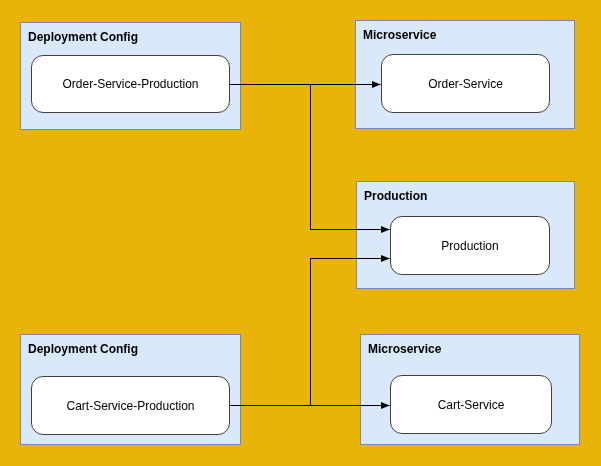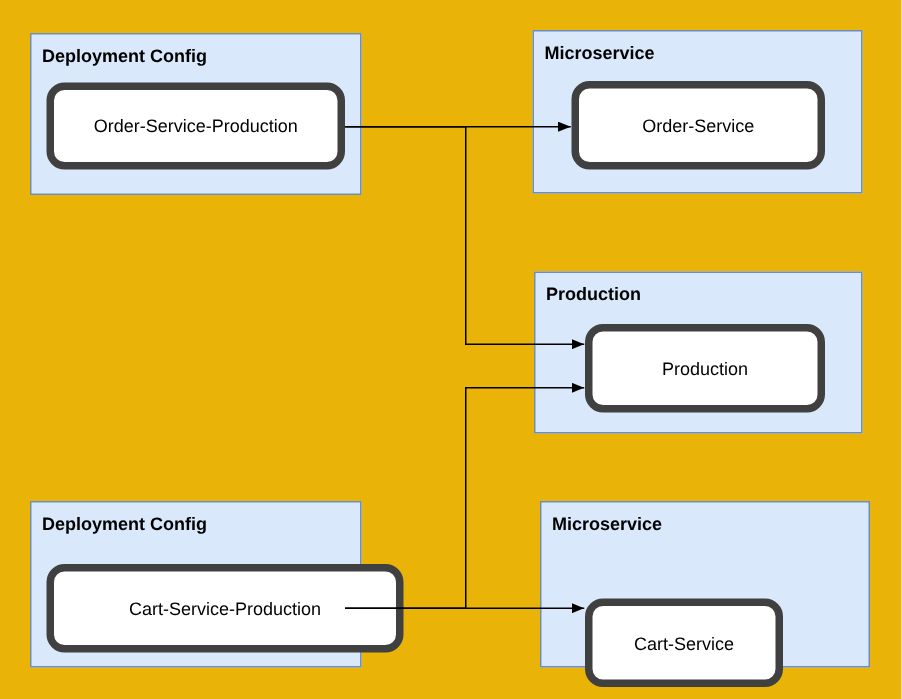--- a/index.html
+++ b/index.html
@@ -26,21 +26,21 @@
     font-size: 12px;
     font-weight: bold;
     color: #000000;
     padding: 7px 0 0 7px;
     line-height: 14px;
     white-space: nowrap;
   }
   .node {
     position: absolute;
     background: #ffffff;
-    border: 5px solid #404040;
+    border: 1px solid #404040;
     border-radius: 12px;
     box-sizing: border-box;
     display: flex;
     align-items: center;
     justify-content: center;
     font-size: 12px;
     color: #000000;
     text-align: center;
     z-index: 2;
     white-space: nowrap;
@@ -90,25 +90,25 @@
   </div>
 
   <div class="node" style="left:381px; top:54px; width:169px; height:59px;">
     <span>Order-Service</span>
   </div>
 
   <div class="node" style="left:390px; top:216px; width:160px; height:59px;">
     <span>Production</span>
   </div>
 
-  <div class="node" style="left:31px; top:376px; width:238px; height:59px;">
+  <div class="node" style="left:31px; top:376px; width:199px; height:59px;">
     <span>Cart-Service-Production</span>
   </div>
 
-  <div class="node" style="left:390px; top:375px; width:132px; height:59px;margin-top:24px;">
+  <div class="node" style="left:390px; top:375px; width:162px; height:59px;">
     <span>Cart-Service</span>
   </div>
 
   <svg class="edges-layer" width="601" height="466" viewBox="0 0 601 466" xmlns="http://www.w3.org/2000/svg">
     <defs>
       <marker id="arrow" viewBox="0 0 10 8" refX="10" refY="4" markerWidth="8.5" markerHeight="6.8" markerUnits="userSpaceOnUse" orient="auto">
         <path d="M0,0 L10,4 L0,8 Z" fill="#000000"></path>
       </marker>
     </defs>
     <path class="edge" d="M230 84.5 H380.5" marker-end="url(#arrow)"></path>

